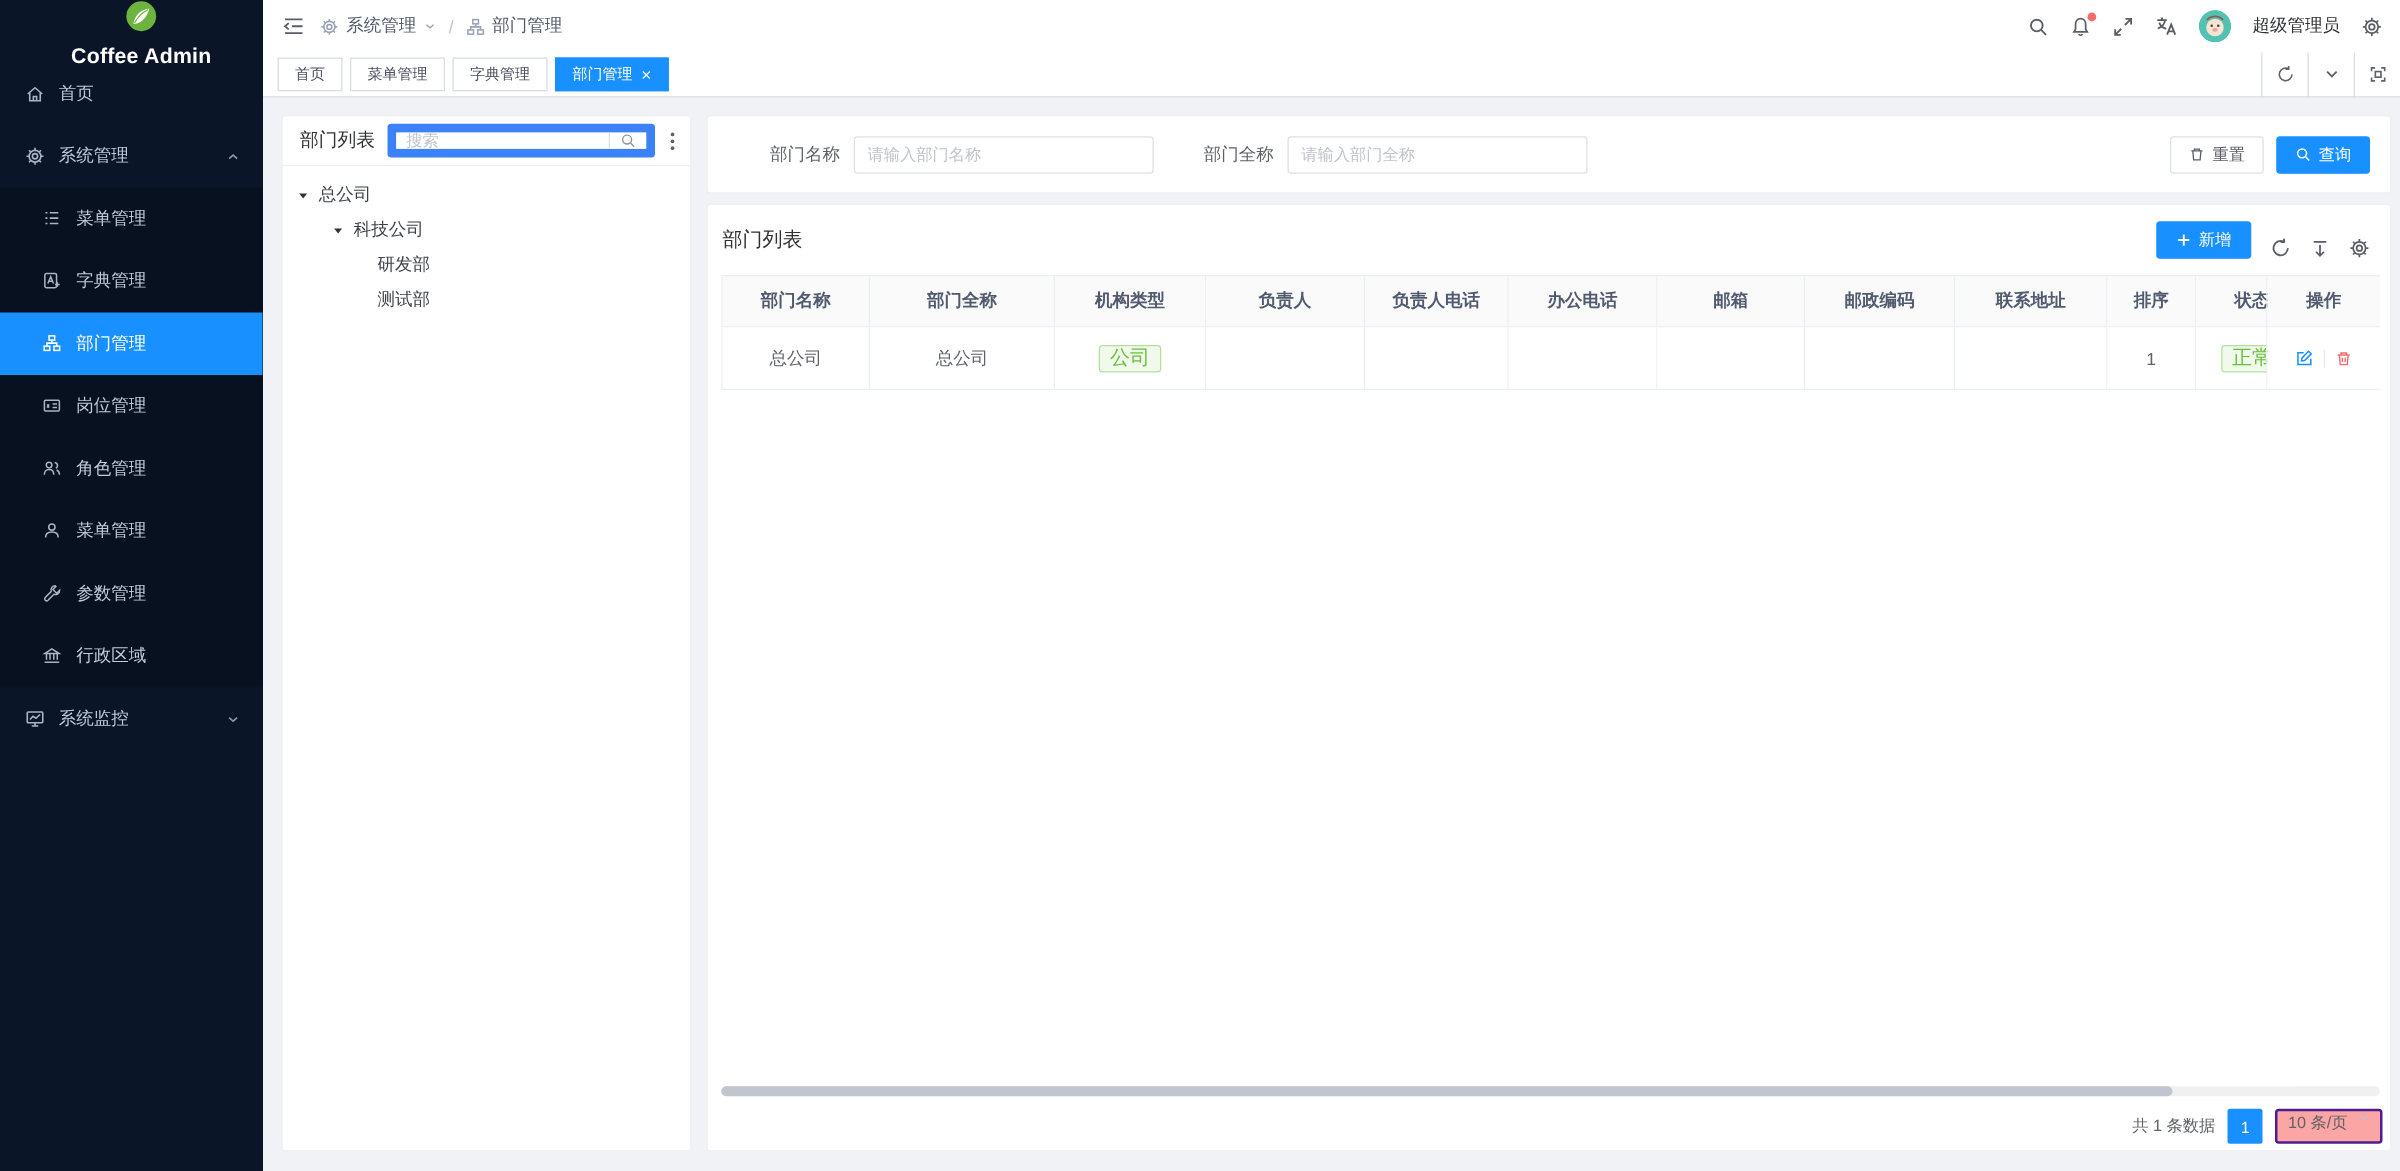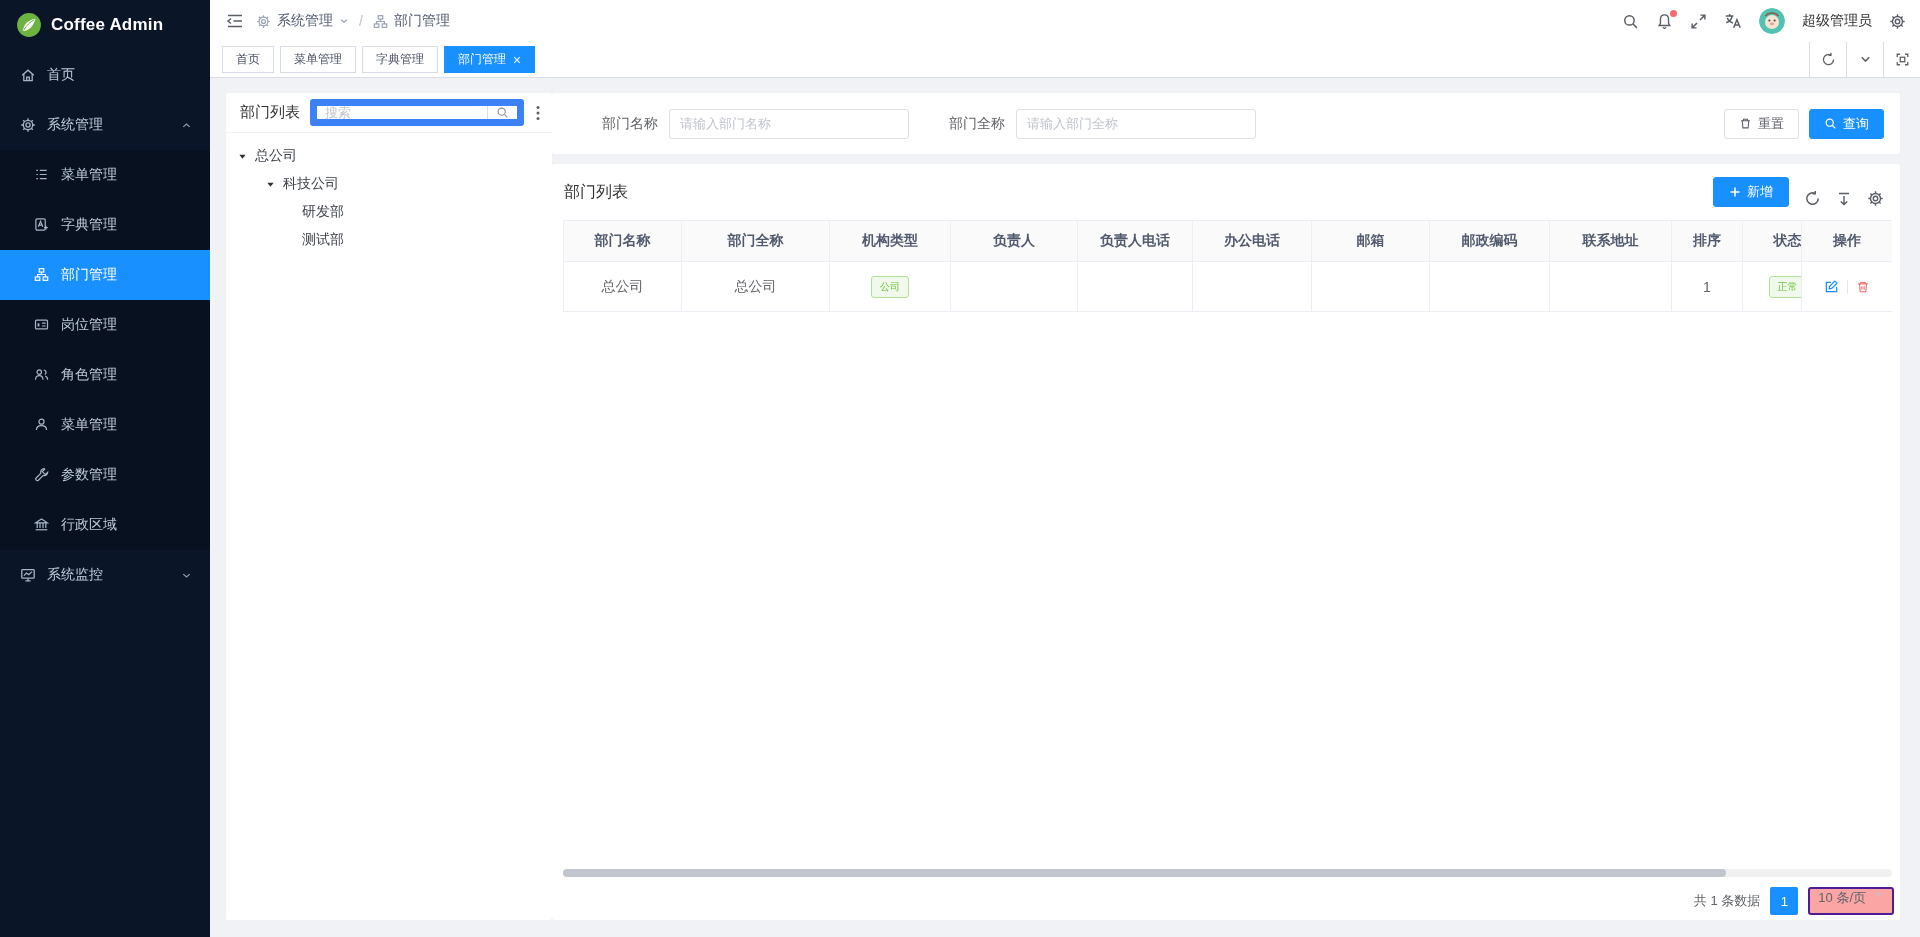--- a/index.html
+++ b/index.html
@@ -6,21 +6,21 @@
   html,body { margin:0; padding:0; }
   body {
     width:1920px; height:937px; overflow:hidden;
     font-family:"Liberation Sans","DejaVu Sans",sans-serif;
     font-size:14px; color:#606266; background:#f0f2f5;
   }
   svg { display:block; }
 
   
   .sidebar { position:fixed; left:0; top:0; width:210px; height:937px; background:#0a1628; z-index:30; }
-  .logo { height:50px; display:flex; align-items:center; padding-left:16px; gap:9px; }
+  .logo { height:50px; display:flex; align-items:center; padding-left:16px; gap:9px;flex-direction:column; }
   .logo-title { color:#fff; font-weight:bold; font-size:17px; letter-spacing:.2px; white-space:nowrap; }
   .menu-item { height:50px; display:flex; align-items:center; padding:0 18px 0 20px; gap:11px; color:#bfcbd9; font-size:14px; cursor:pointer; white-space:nowrap; }
   .menu-item .mi-icon { width:16px; height:16px; flex:none; color:#a8b4c4; }
   .menu-item .chev { margin-left:auto; color:#8f9bab; }
   .submenu { background:#071120; }
   .submenu .menu-item { padding-left:34px; }
   .menu-item.active { background:#1890ff; color:#fff; }
   .menu-item.active .mi-icon { color:#fff; }
 
   
@@ -38,21 +38,21 @@
 
   
   .tabbar { position:fixed; left:210px; top:42px; width:1710px; height:36px; background:#fff; border-bottom:1px solid #d8dce5; display:flex; align-items:center; padding-left:12px; z-index:20; }
   .tab { height:27px; display:inline-flex; align-items:center; gap:7px; padding:0 13px; margin-right:6px; border:1px solid #d8dce5; background:#fff; color:#495060; font-size:12px; cursor:pointer; white-space:nowrap; }
   .tab.active { background:#1890ff; border-color:#1890ff; color:#fff; }
   .tab .tclose { display:flex; color:#fff; opacity:.9; }
   .tab-tools { margin-left:auto; display:flex; height:36px; }
   .ttool { width:37px; height:36px; display:flex; align-items:center; justify-content:center; border-left:1px solid #d8dce5; color:#606266; cursor:pointer; }
 
   
-  .content { position:fixed; left:210px; top:78px; width:1710px; height:859px; background:#f0f2f5; padding:15px 20px 17px 16px; display:flex; }
+  .content { position:fixed; left:210px; top:78px; width:1710px; height:859px; background:#f0f2f5; padding:15px 8px 17px 16px; display:flex; gap:14px; }
   .card { background:#fff; border-radius:2px; box-shadow:0 0 1px rgba(0,0,0,.06); }
 
   
   .tree-panel { width:326px; flex:none; display:flex; flex-direction:column; }
   .tree-head { height:40px; flex:none; display:flex; align-items:center; gap:10px; padding:0 10px 0 14px; border-bottom:1px solid #f0f0f0; }
   .tree-title { font-size:15px; color:#303133; white-space:nowrap; }
   .tree-search { flex:1; display:flex; height:27px; border:7px solid #3b82f6; border-radius:3px; overflow:hidden; }
   .tree-search input { flex:1; min-width:0; border:none; outline:none; padding:0 8px; font-size:13px; color:#606266; font-family:inherit; }
   .tree-search input::placeholder { color:#c0c4cc; }
   .ts-btn { width:30px; flex:none; display:flex; align-items:center; justify-content:center; border-left:1px solid #dcdfe6; background:#fff; color:#909399; cursor:pointer; }
@@ -82,21 +82,21 @@
   .tool-ico { color:#5a5e66; cursor:pointer; }
 
   .tbl { position:relative; margin:0 8px 0 11px; overflow:hidden; }
   .trow { display:flex; width:1270px; }
   .tcell { flex:none; display:flex; align-items:center; justify-content:center; border-right:1px solid #ebeef5; padding:0 6px; overflow:hidden; white-space:nowrap; }
   .thead .tcell { height:42px; background:#fafafa; border-top:1px solid #ebeef5; border-bottom:1px solid #ebeef5; color:#515a6e; font-weight:bold; font-size:14px; }
   .tbody .tcell { height:50px; background:#fff; border-bottom:1px solid #ebeef5; color:#606266; font-size:14px; }
   .trow .tcell:first-child { border-left:1px solid #ebeef5; }
   .c0{width:119px}.c1{width:148px}.c2{width:121px}.c3{width:127px}.c4{width:115px}
   .c5{width:119px}.c6{width:118px}.c7{width:120px}.c8{width:122px}.c9{width:71px}.c10{width:90px}
-  .tag { display:inline-block; padding:2px 8px; font-size:10px; line-height:16px; border-radius:3px; border:1px solid #b3e19d; background:#f0f9eb; color:#67c23a; white-space:nowrap; }
+  .tag { display:inline-block; padding:2px 8px; font-size:16px; line-height:16px; border-radius:3px; border:1px solid #b3e19d; background:#f0f9eb; color:#67c23a; white-space:nowrap; }
   .ops-col { position:absolute; top:0; right:0; width:91px; border-left:1px solid #ebeef5; }
   .ops-head { height:42px; background:#fafafa; border-top:1px solid #ebeef5; border-bottom:1px solid #ebeef5; display:flex; align-items:center; justify-content:center; color:#515a6e; font-weight:bold; }
   .ops-cell { height:50px; background:#fff; border-bottom:1px solid #ebeef5; display:flex; align-items:center; justify-content:center; gap:8px; }
   .op-divider { width:1px; height:14px; background:#e4e7ed; }
   .op-edit { color:#1890ff; cursor:pointer; } .op-del { color:#f56c6c; cursor:pointer; }
 
   .hscroll { position:absolute; left:11px; right:8px; bottom:43px; height:8px; background:#f0f0f0; border-radius:4px; }
   .hthumb { width:87.5%; height:8px; background:#c1c5cd; border-radius:4px; cursor:grab; }
 
   .pager { position:absolute; right:6px; bottom:5px; height:28px; display:flex; align-items:center; gap:10px; font-size:13px; color:#606266; }

